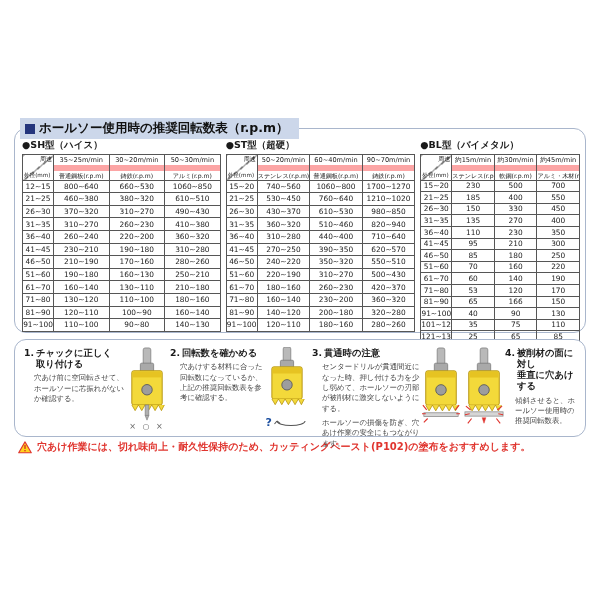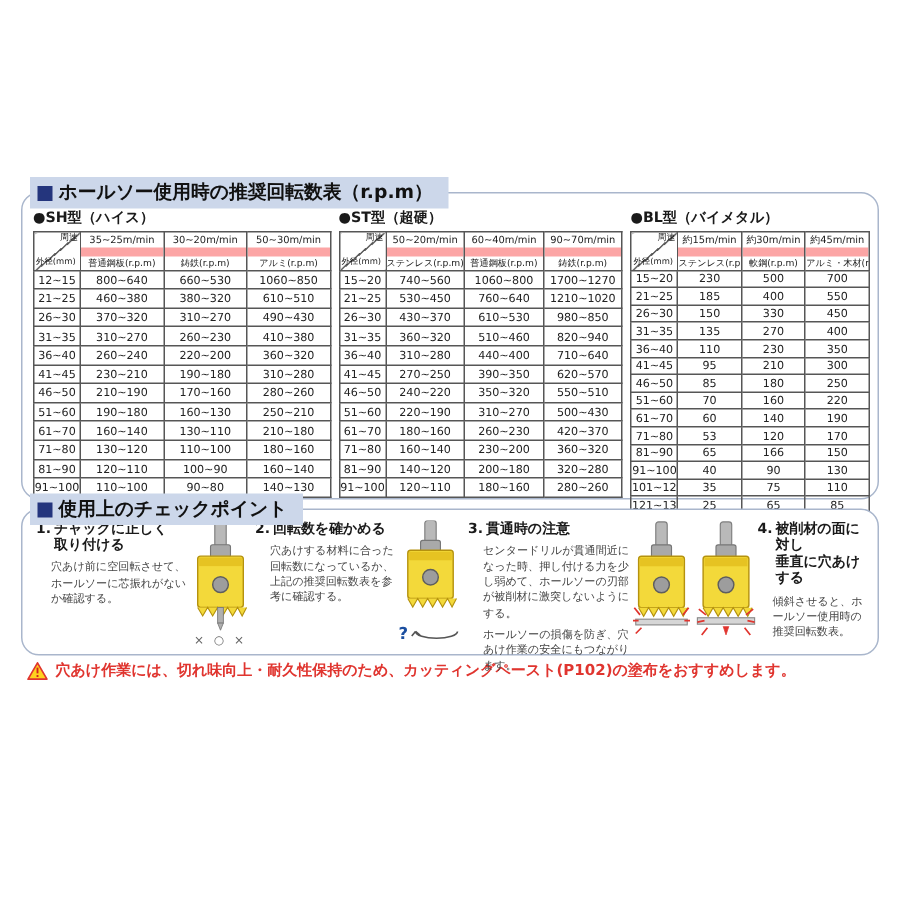--- a/index.html
+++ b/index.html
@@ -384,24 +384,20 @@
                 <td>25</td>
                 <td>65</td>
                 <td>85</td>
               </tr>
             </tbody>
           </table>
       </div>
     </div>
   </div>
 
-  <div class="band band2">
-    <span class="sq"></span>
-    <span>使用上のチェックポイント</span>
-  </div>
 
   <div class="box box2">
     <div class="checks">
 
       <div class="check" style="width:142px">
         <div class="ck-text">
           <div class="ck-head">
             <span>1.</span>
             <span class="ck-title">チャックに正しく
 取り付ける</span>

